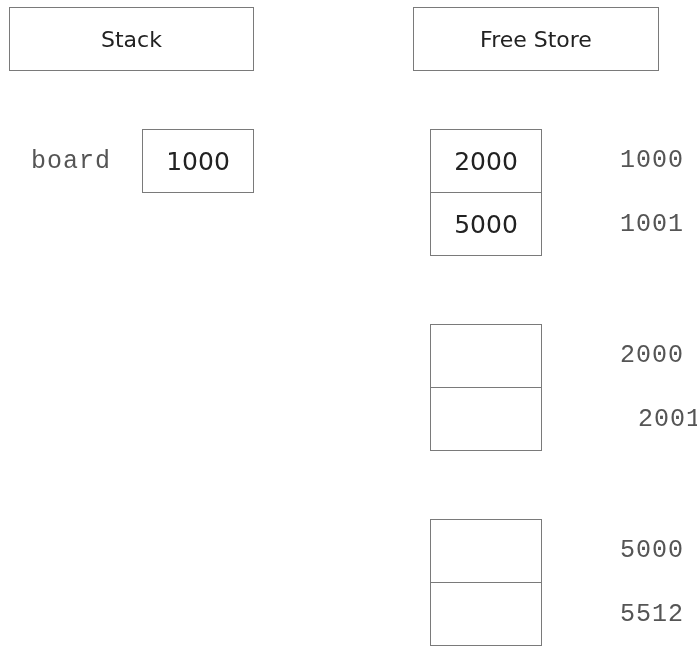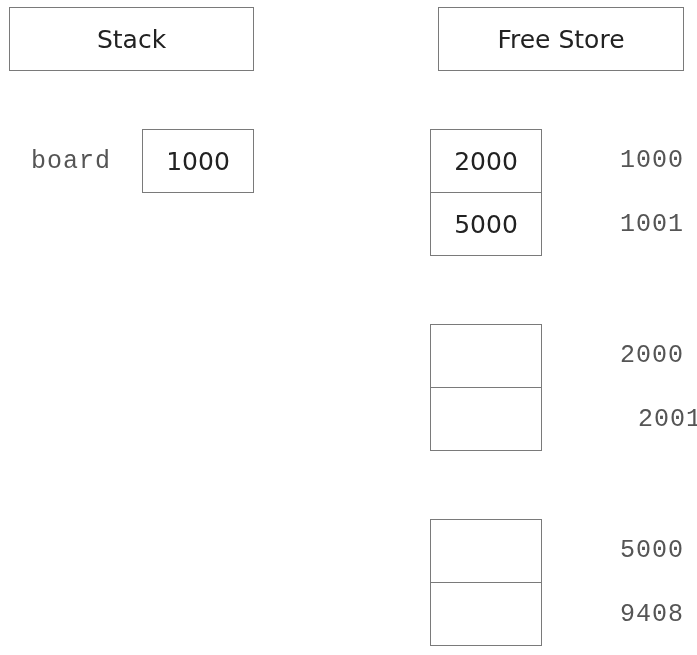--- a/index.html
+++ b/index.html
@@ -1,35 +1,35 @@
 <!DOCTYPE html>
 <html><head>
   <meta charset="utf-8">
   <style>
     html, body { margin: 0; padding: 0; background: #ffffff; }
     body { width: 697px; height: 655px; position: relative; overflow: hidden; }
     .box { position: absolute; box-sizing: border-box; border: 1px solid #7a7a7a; background: #fff;
            display: flex; align-items: center; justify-content: center;
            font-family: "DejaVu Sans", sans-serif; color: #222; }
-    .header { font-size: 25px; }
+    .header { font-size: 22px; }
     .cell { position: absolute; left: 0; width: 100%; box-sizing: border-box;
             display: flex; align-items: center; justify-content: center;
             font-family: "DejaVu Sans", sans-serif; font-size: 25px; color: #222; }
     .mem { position: absolute; box-sizing: border-box; border: 1px solid #7a7a7a; background: #fff; }
     .divider { position: absolute; left: 0; width: 100%; height: 1px; background: #7a7a7a; }
     .mono { position: absolute; font-family: "Liberation Mono", monospace; font-size: 25px; color: #555;
             letter-spacing: 1px; line-height: 1; }
   </style>
 </head>
 <body>
 
 <div class="box header" style="left:9px; top:7px; width:245px; height:64px;">
   <span>Stack</span>
 </div>
-<div class="box header" style="left:438px; top:7px; width:246px; height:64px;">
+<div class="box header" style="left:413px; top:7px; width:246px; height:64px;">
   <span>Free Store</span>
 </div>
 
 <div class="mono" style="left:31px; top:149px;">board</div>
 <div class="box" style="left:142px; top:129px; width:112px; height:64px; font-size:25px;">
   <span>1000</span>
 </div>
 
 <div class="mem" style="left:430px; top:129px; width:112px; height:127px;">
   <div class="cell" style="top:0; height:63px;">2000</div>
@@ -46,13 +46,13 @@
 </div>
 <div class="mono" style="left:620px; top:343px;">2000</div>
 <div class="mono" style="left:638px; top:407px;">2001</div>
 
 <div class="mem" style="left:430px; top:519px; width:112px; height:127px;">
   <div class="cell" style="top:0; height:63px;"></div>
   <div class="divider" style="top:62px;"></div>
   <div class="cell" style="top:63px; height:63px;"></div>
 </div>
 <div class="mono" style="left:620px; top:538px;">5000</div>
-<div class="mono" style="left:620px; top:602px;">9408</div>
+<div class="mono" style="left:620px; top:602px;">5512</div>
 
 </body></html>

